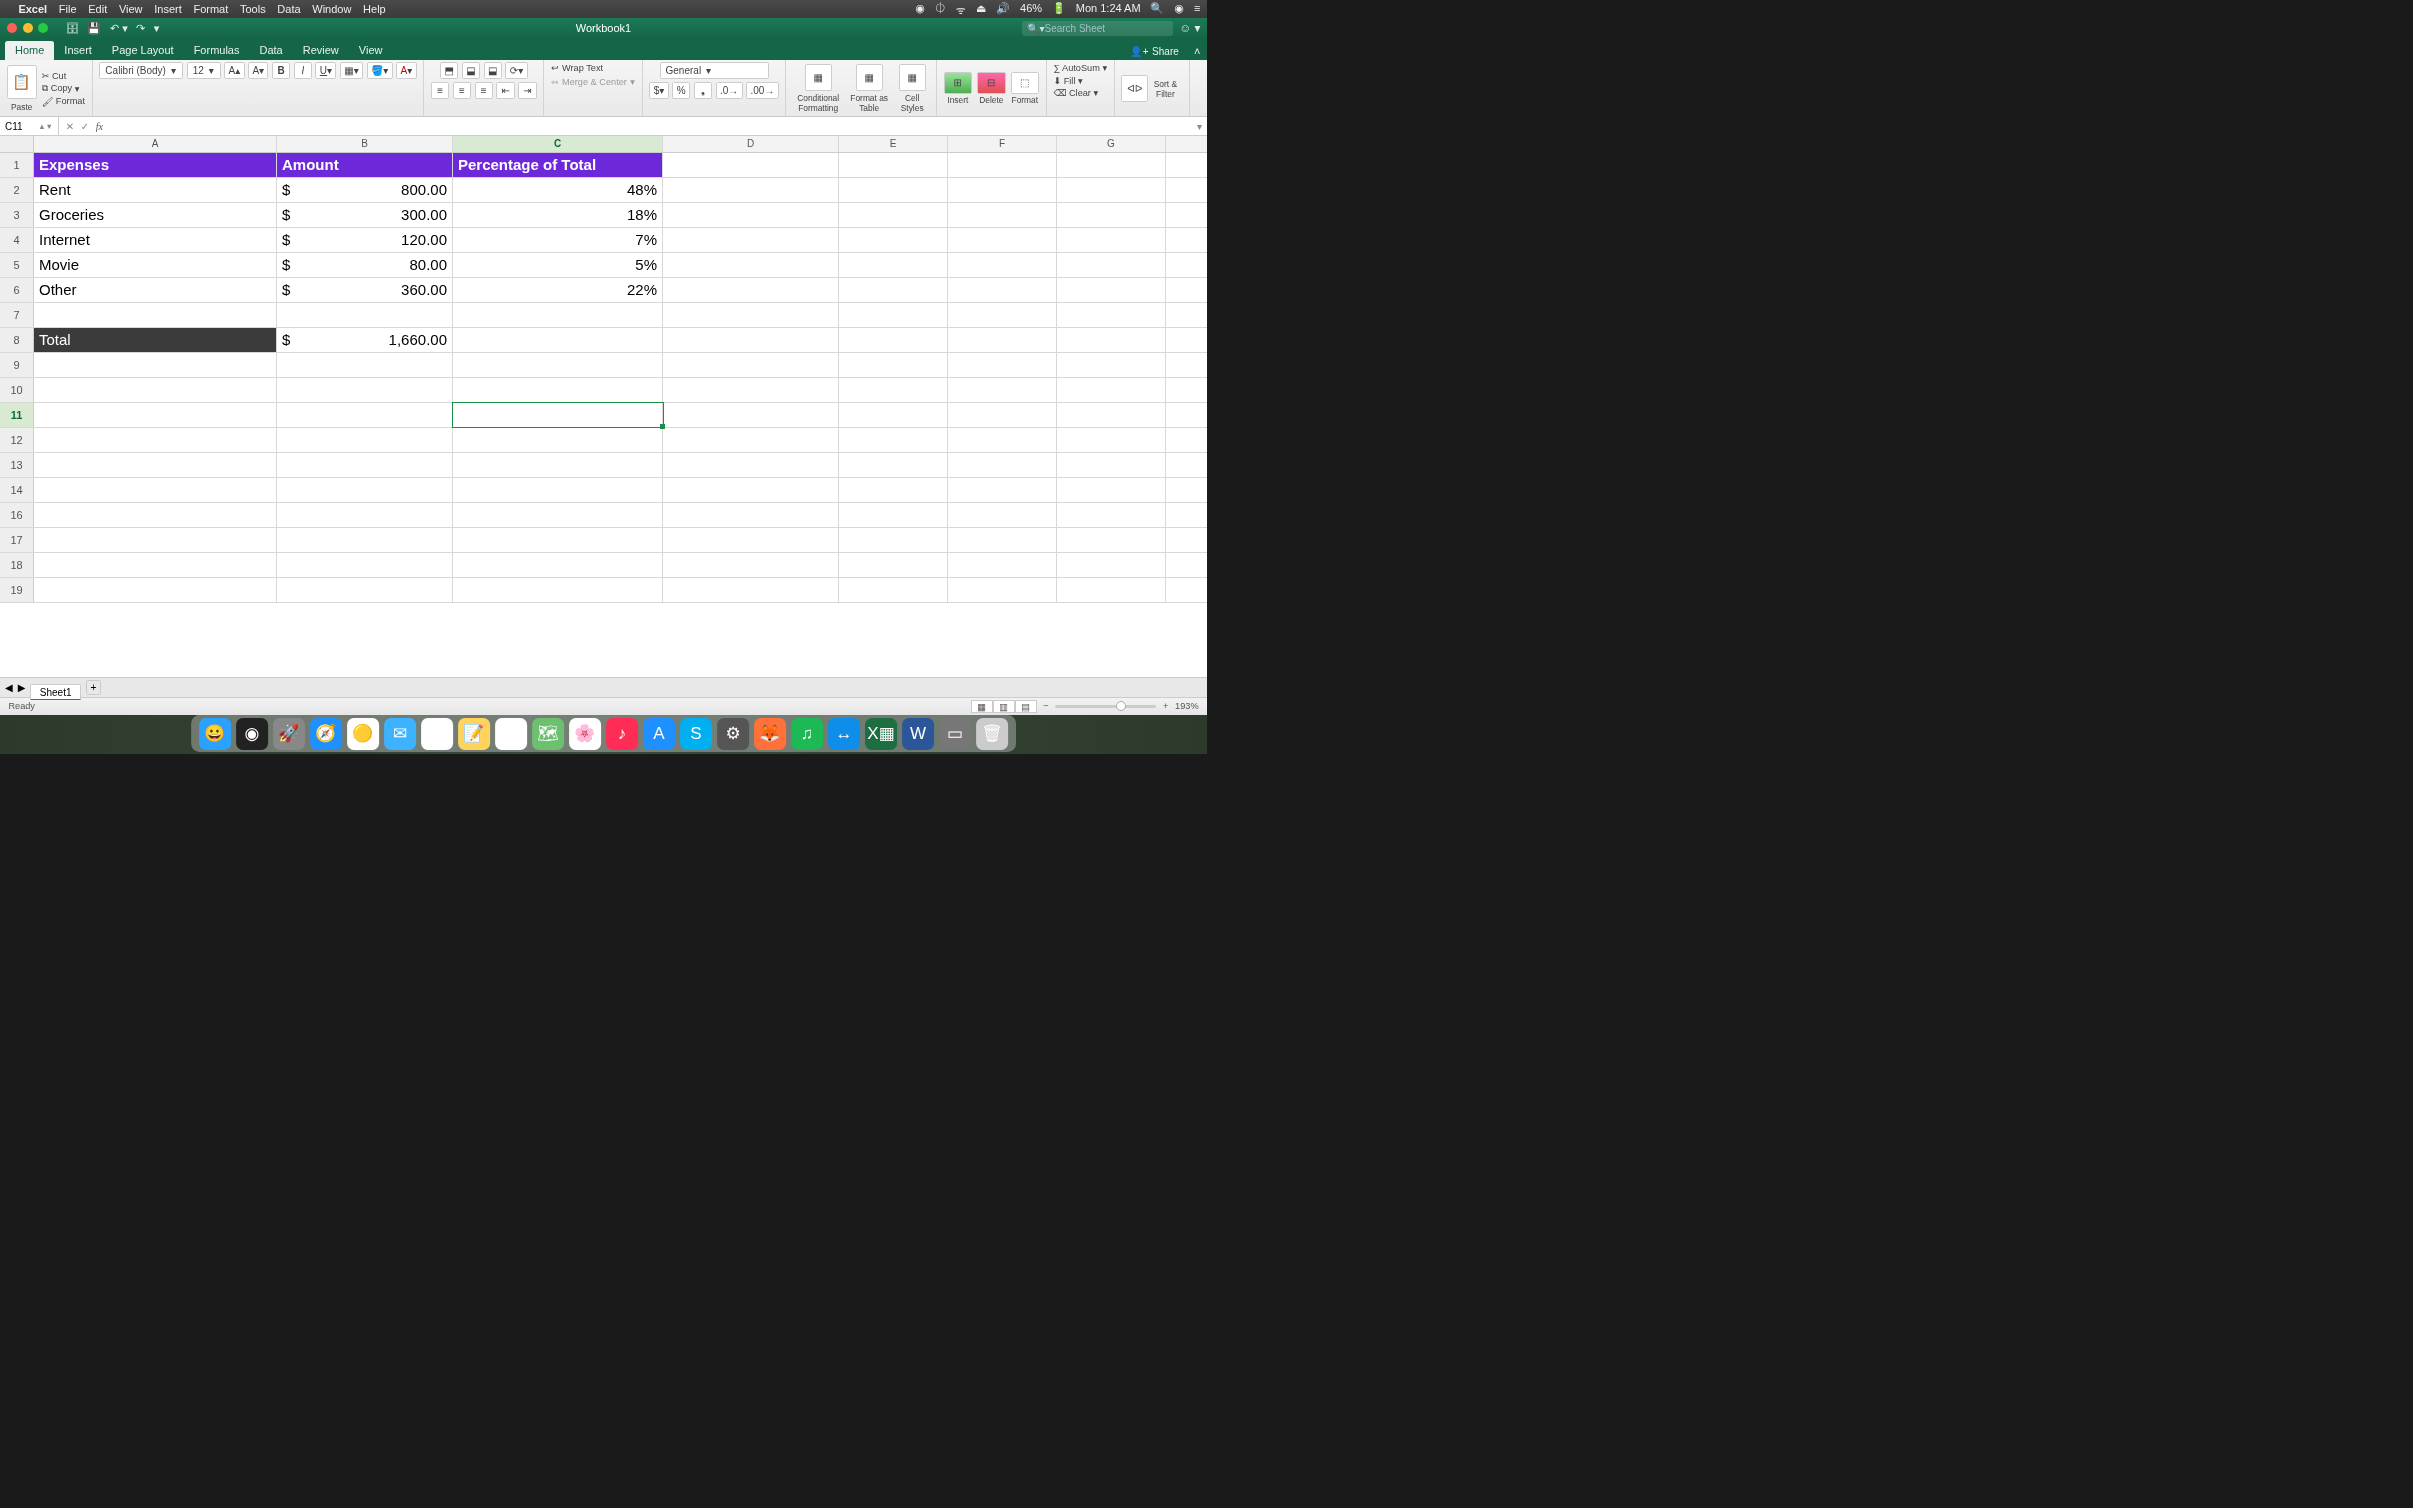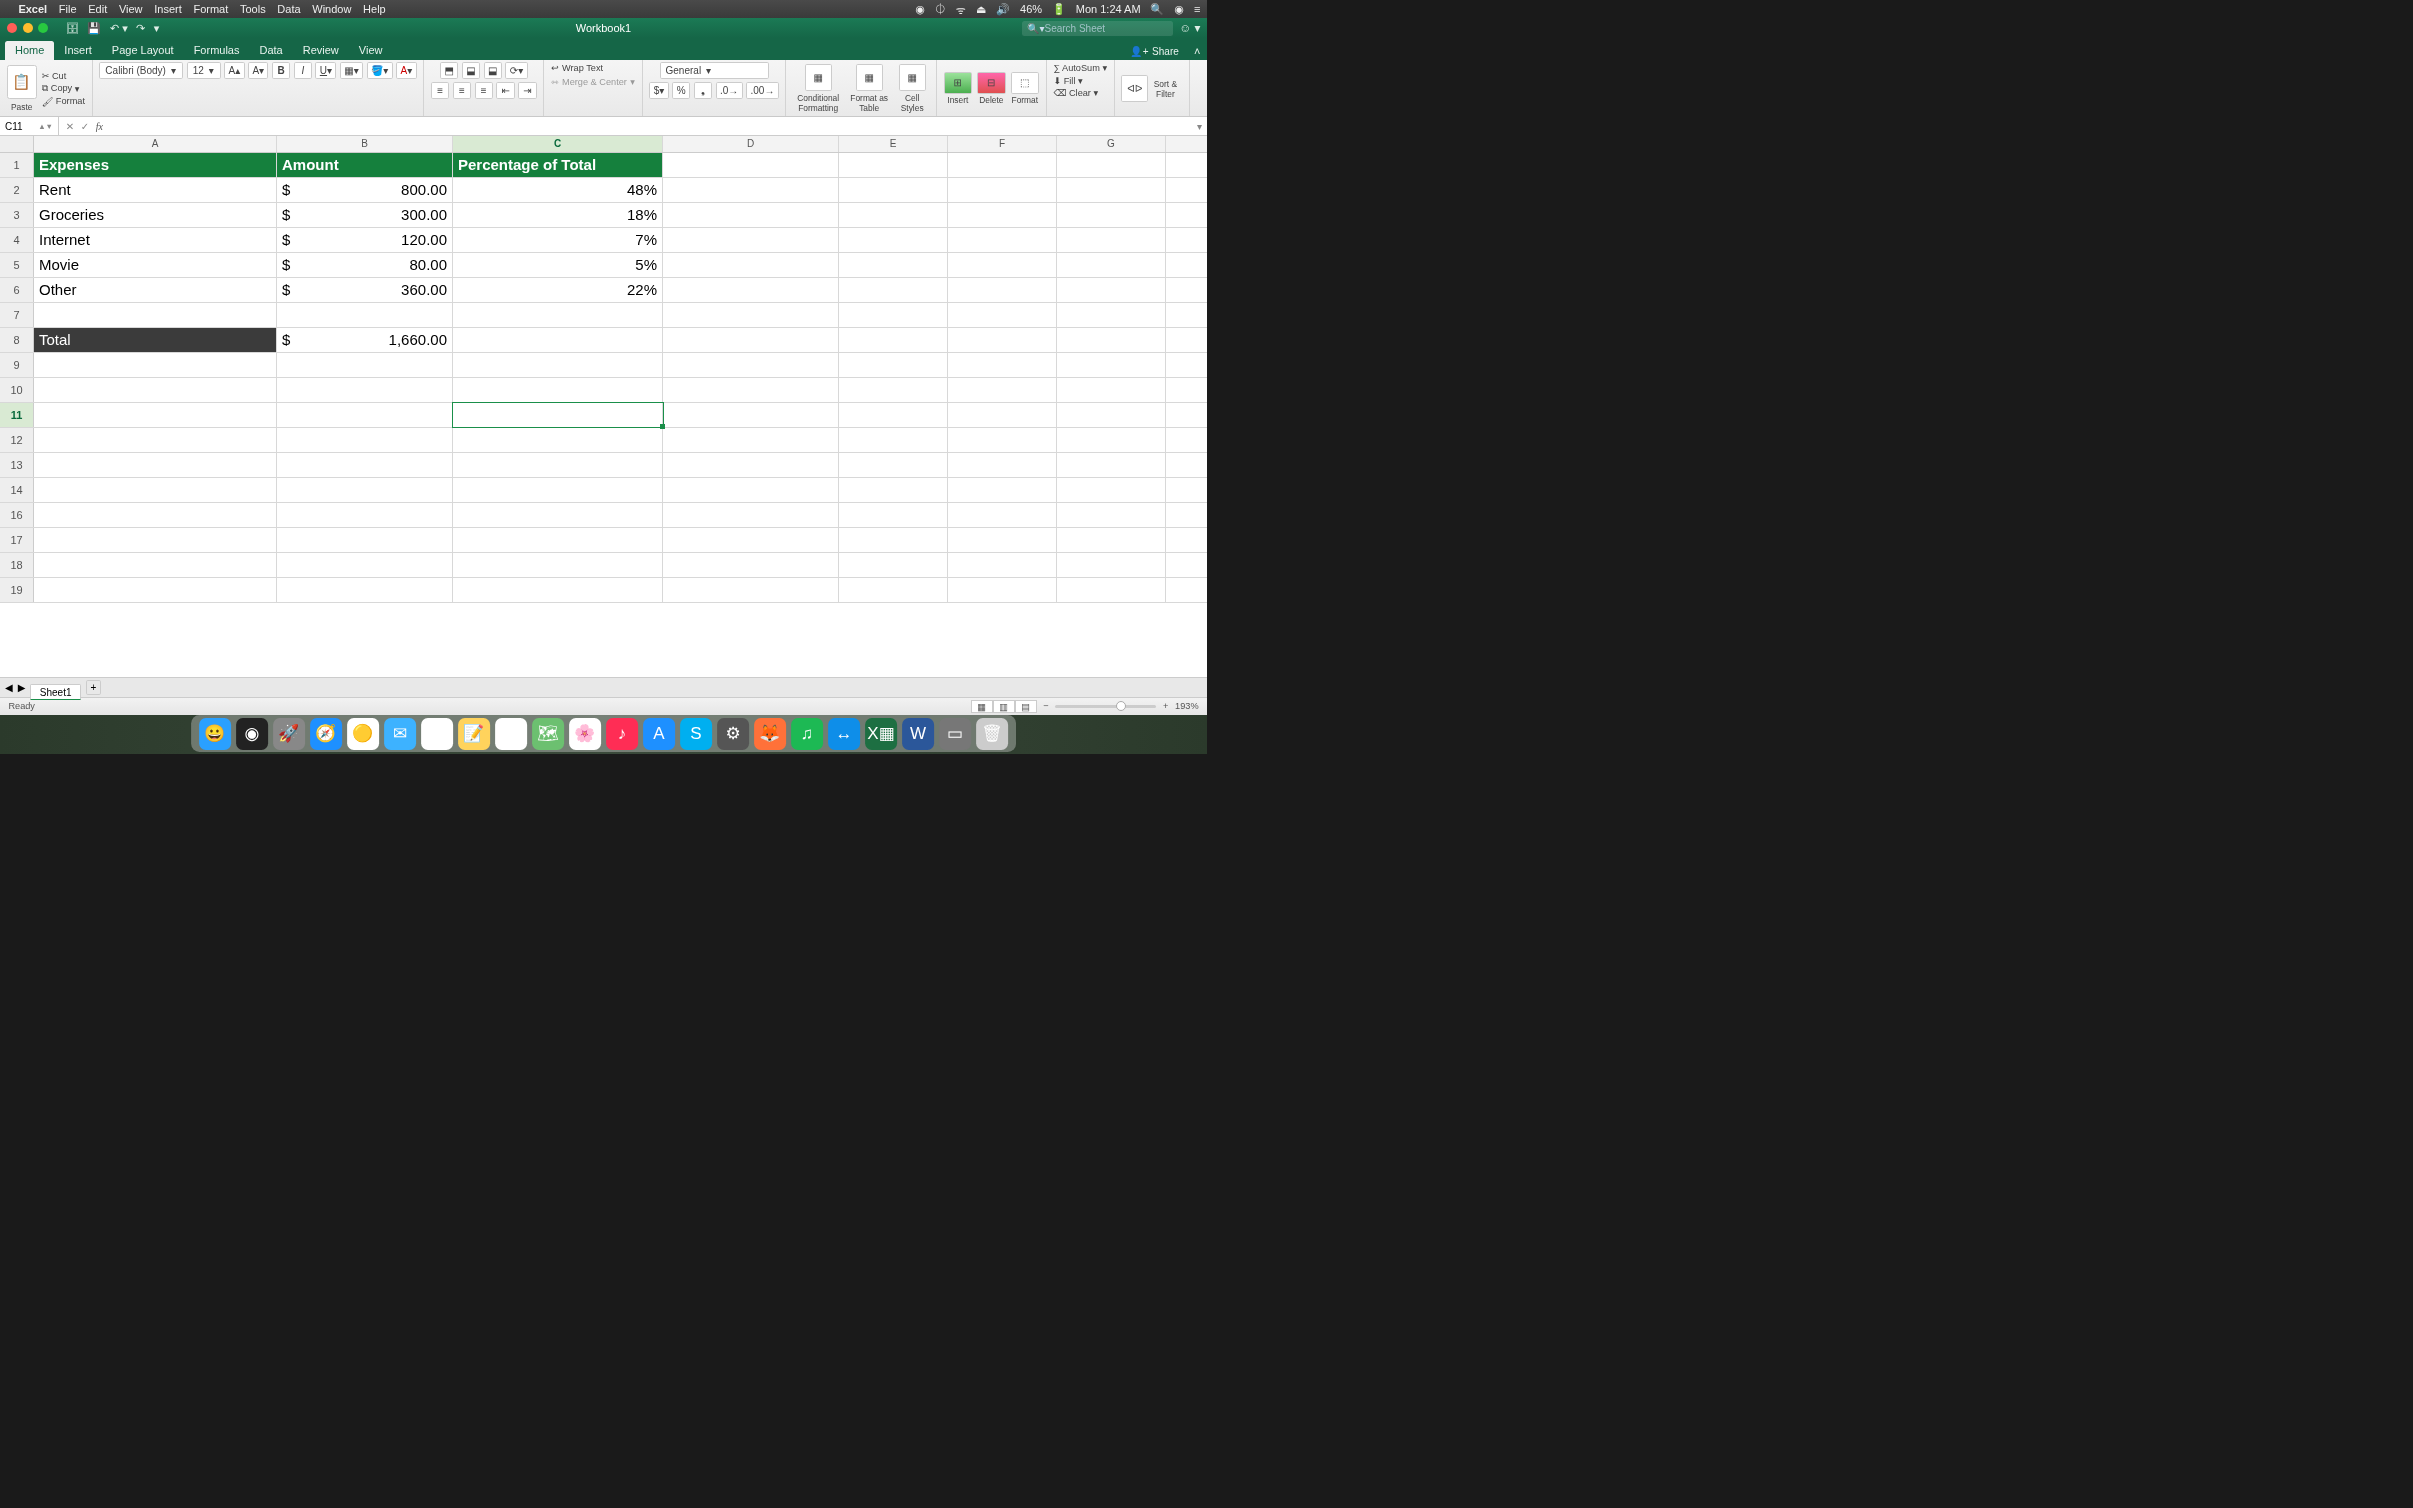--- a/index.html
+++ b/index.html
@@ -1,20 +1,20 @@
 <!DOCTYPE html>
 <html style="font-size:13.4px"><head>
 <meta charset="utf-8">
 <style>
 * { margin: 0; padding: 0; box-sizing: border-box; font-family: -apple-system, "Helvetica Neue", Arial, sans-serif; }
 body { width: 1207px; height: 754px; background: #1a1a1a; overflow: hidden; position: relative; transform-origin: top left; }
 
 
 .mac-menubar { height: 18.4px; background: linear-gradient(#4a4a4a,#3a3a3a); display:flex; align-items:center; color:#eee; font-size:11px; padding:0 6.7px; justify-content:space-between; }
-.mac-menubar .left, .mac-menubar .right { display:flex; align-items:center; gap:11.7px; }
+.mac-menubar .left, .mac-menubar .right { display:flex; align-items:flex-start; gap:11.7px; }
 .mac-menubar .left .app { font-weight:600; }
 .mac-menubar .right { gap:10px; }
 .apple { font-size:11.7px; }
 
 
 .titlebar { height: 20px; background: linear-gradient(#1b7a55,#156647); display:flex; align-items:center; position:relative; }
 .traffic { display:flex; gap:5.9px; padding-left:6.7px; }
 .tdot { width:10px; height:10px; border-radius:50%; }
 .tred{background:#ff5f57;} .tyel{background:#ffbd2e;} .tgrn{background:#28c940;}
 .qat { display:flex; gap:8.4px; margin-left:17px; color:#dfeee7; font-size:11px; align-items:center;}
@@ -51,21 +51,21 @@
 .colheads { display:flex; height:17px; background:#f3f3f3; border-bottom:0.8px solid #ccc; font-size:10px; color:#555;}
 .rowhead-spacer{ width:34px; border-right:0.8px solid #ccc; background:#eee;}
 .ch { border-right:0.8px solid #d8d8d8; display:flex; align-items:center; justify-content:center; }
 .ch.sel { background:#d9ead3; color:#0a6b3d; font-weight:600;}
 .rows { }
 .row { display:flex; height:25px; border-bottom:0.8px solid #d8d8d8;}
 .rh { width:34px; background:#eee; border-right:0.8px solid #ccc; display:flex; align-items:center; justify-content:center; font-size:11px; color:#555;}
 .rh.sel { background:#d9ead3; color:#0a6b3d; font-weight:600;}
 .cell { border-right:0.8px solid #d8d8d8; padding:1.7px 5px; display:flex; align-items:center; font-size:15px;}
 .cA{width:243px;} .cB{width:176px;} .cC{width:210px;} .cD{width:176px;} .cE{width:109px;} .cF{width:109px;} .cG{width:109px;}
-.hdr-row .cell { background:#15803d; color:#fff; font-weight:600; }
+.hdr-row .cell { background:#6d28d9; color:#fff; font-weight:600; }
 .money { justify-content:space-between; }
 .pct { justify-content:flex-end; }
 .total-label { background:#3b3b3b; color:#fff; font-weight:500;}
 .sel-cell { outline:1.7px solid #1a8f4a; outline-offset:-0.8px; position:relative;}
 .sel-cell::after{content:''; position:absolute; right:-2.5px; bottom:-2.5px; width:5px; height:5px; background:#1a8f4a;}
 
 
 .sheettabs { height:20px; background:#e8e8e8; border-top:0.8px solid #ccc; display:flex; align-items:center; font-size:10px; padding:0 5px; gap:5px;}
 .sheettab { background:#fff; border:0.8px solid #ccc; border-bottom:1.7px solid #1a8f4a; padding:1.7px 8.4px; border-radius:1.7px 1.7px 0 0;margin-top:10px;}
 .addsheet { width:15px; height:15px; border:0.8px solid #ccc; border-radius:1.7px; display:flex; align-items:center; justify-content:center;}

